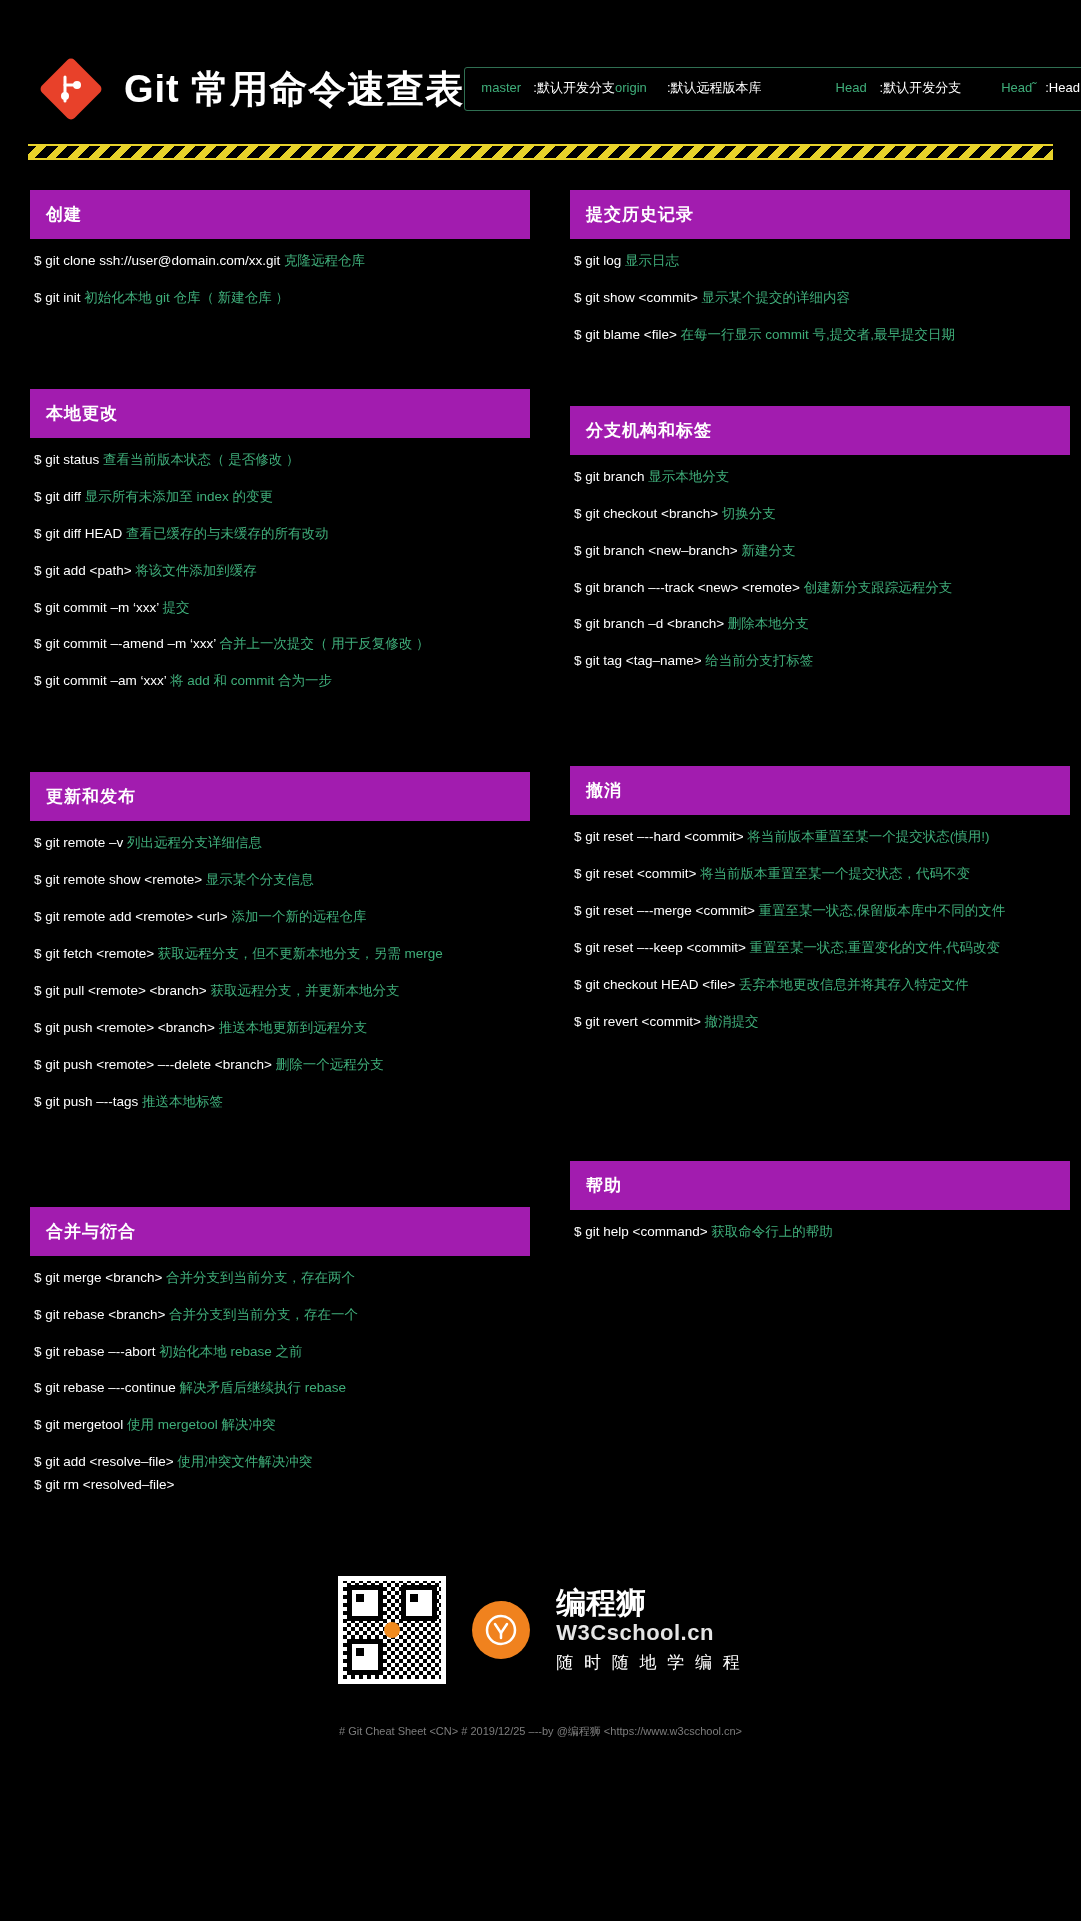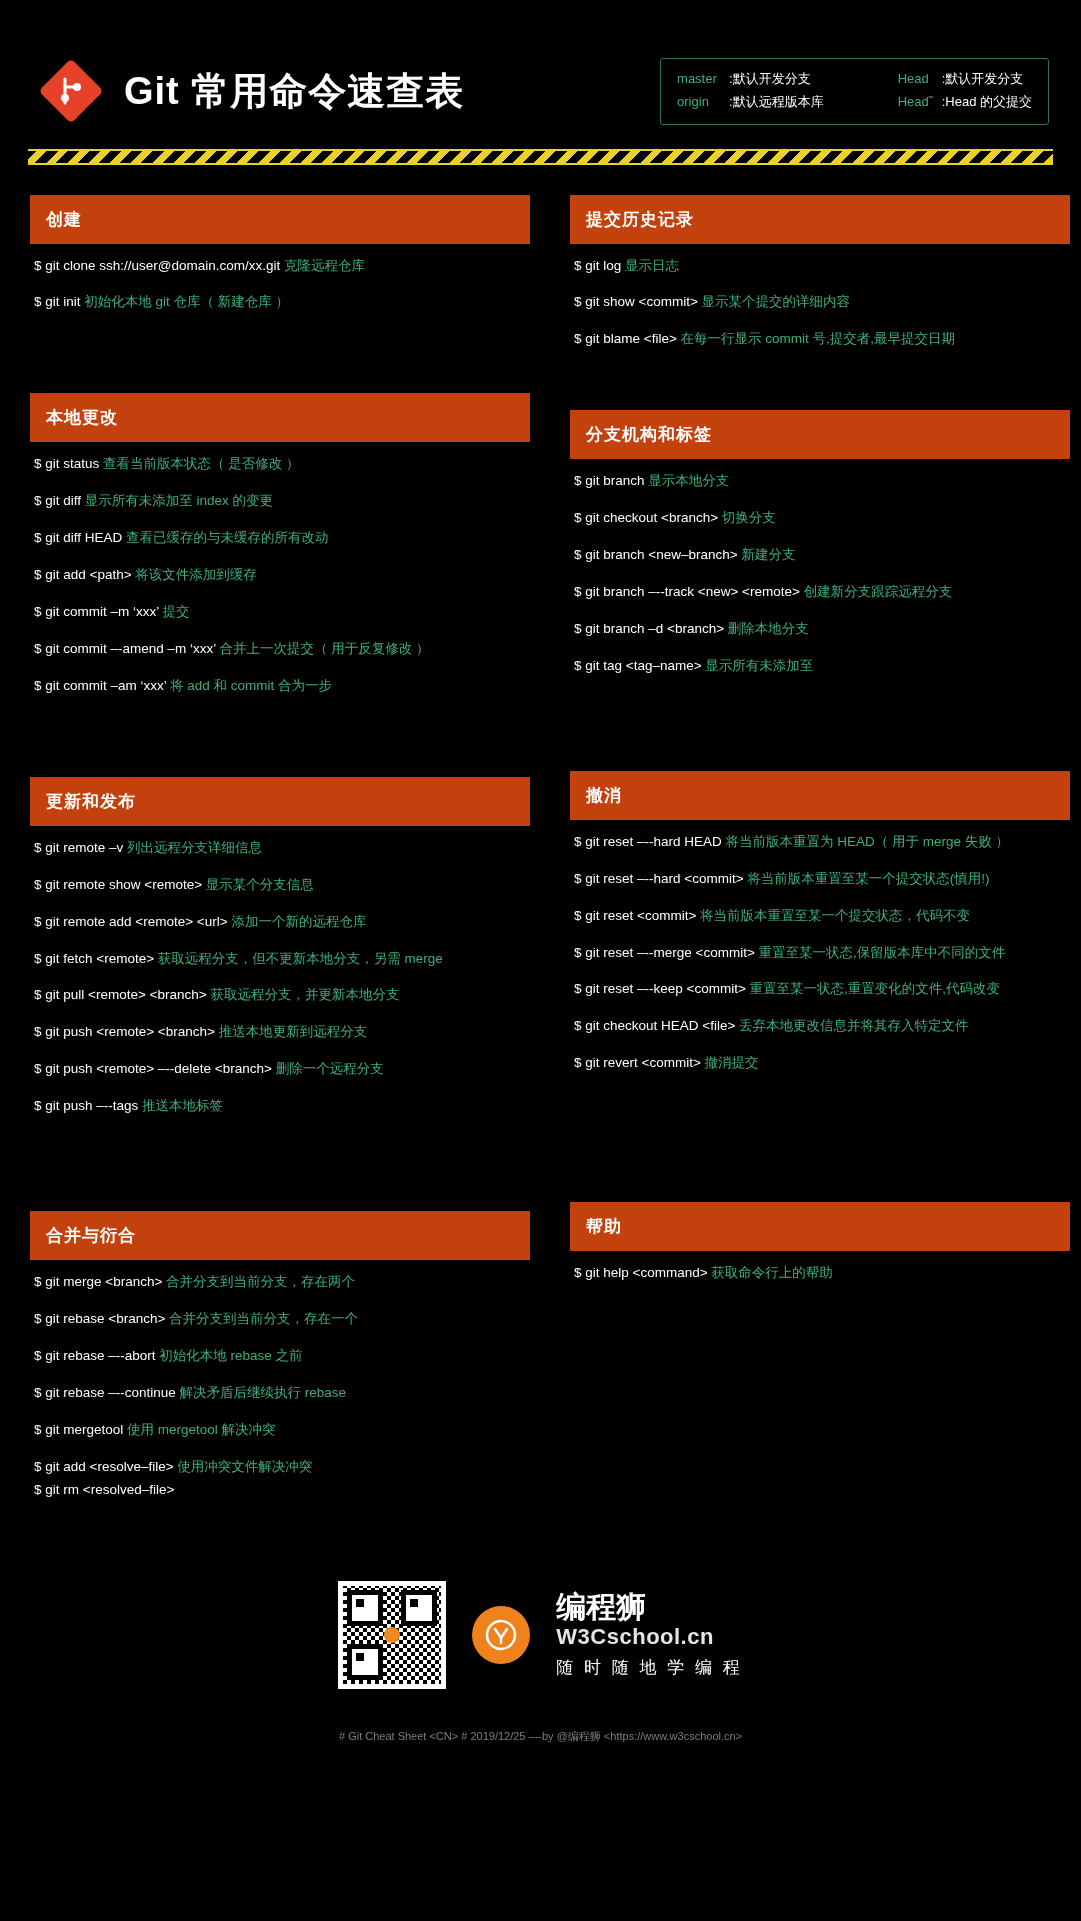--- a/index.html
+++ b/index.html
@@ -67,21 +67,21 @@
     margin-left: auto;
     margin-right: 4px;
     border: 1px solid #2f6f52;
     border-radius: 3px;
     padding: 9px 16px 10px 16px;
     display: flex;
     gap: 34px;
     font-size: 13px;
     line-height: 1.75;
   }
-  .legend-col { display: flex; flex-direction: column; }
+  .legend-col { display: flex; flex-direction: row; }
   .legend-row { white-space: nowrap; }
   .legend-key { color: #3fae7a; display: inline-block; min-width: 52px; }
   .legend-key.k-right { min-width: 44px; margin-left: 40px; }
   .legend-val { color: #ffffff; }
 
   
   .stripe {
     margin: 24px 0 30px 0;
     height: 12px;
     background-image: repeating-linear-gradient(
@@ -96,21 +96,21 @@
   
   .columns {
     display: flex;
     gap: 40px;
     padding: 0 2px;
   }
   .col { width: 500px; flex: 0 0 500px; }
 
   .section { margin-bottom: 26px; }
   .section-head {
-    background: #c2410c;
+    background: #a21caf;
     color: #ffffff;
     font-size: 17px;
     font-weight: bold;
     padding: 13px 16px;
     letter-spacing: 1px;
   }
   .section-body { padding: 12px 4px 4px 4px; }
 
   .cmd-row {
     font-size: 13.5px;
@@ -392,34 +392,31 @@
           <div class="cmd-row">
             <span class="cmd">$ git branch &lt;new–branch&gt; </span><span class="desc">新建分支</span>
           </div>
           <div class="cmd-row">
             <span class="cmd">$ git branch –--track &lt;new&gt; &lt;remote&gt; </span><span class="desc">创建新分支跟踪远程分支</span>
           </div>
           <div class="cmd-row">
             <span class="cmd">$ git branch –d &lt;branch&gt; </span><span class="desc">删除本地分支</span>
           </div>
           <div class="cmd-row">
-            <span class="cmd">$ git tag &lt;tag–name&gt; </span><span class="desc">显示所有未添加至</span>
+            <span class="cmd">$ git tag &lt;tag–name&gt; </span><span class="desc">给当前分支打标签</span>
           </div>
         </div>
       </div>
 
       <div class="spacer-lg"></div>
       <div class="spacer-md"></div>
 
       <div class="section">
         <div class="section-head">撤消</div>
         <div class="section-body">
-          <div class="cmd-row">
-            <span class="cmd">$ git reset –--hard HEAD </span><span class="desc">将当前版本重置为 HEAD（ 用于 merge 失败 ）</span>
-          </div>
           <div class="cmd-row">
             <span class="cmd">$ git reset –--hard &lt;commit&gt; </span><span class="desc">将当前版本重置至某一个提交状态(慎用!)</span>
           </div>
           <div class="cmd-row">
             <span class="cmd">$ git reset &lt;commit&gt; </span><span class="desc">将当前版本重置至某一个提交状态，代码不变</span>
           </div>
           <div class="cmd-row">
             <span class="cmd">$ git reset –--merge &lt;commit&gt; </span><span class="desc">重置至某一状态,保留版本库中不同的文件</span>
           </div>
           <div class="cmd-row">

